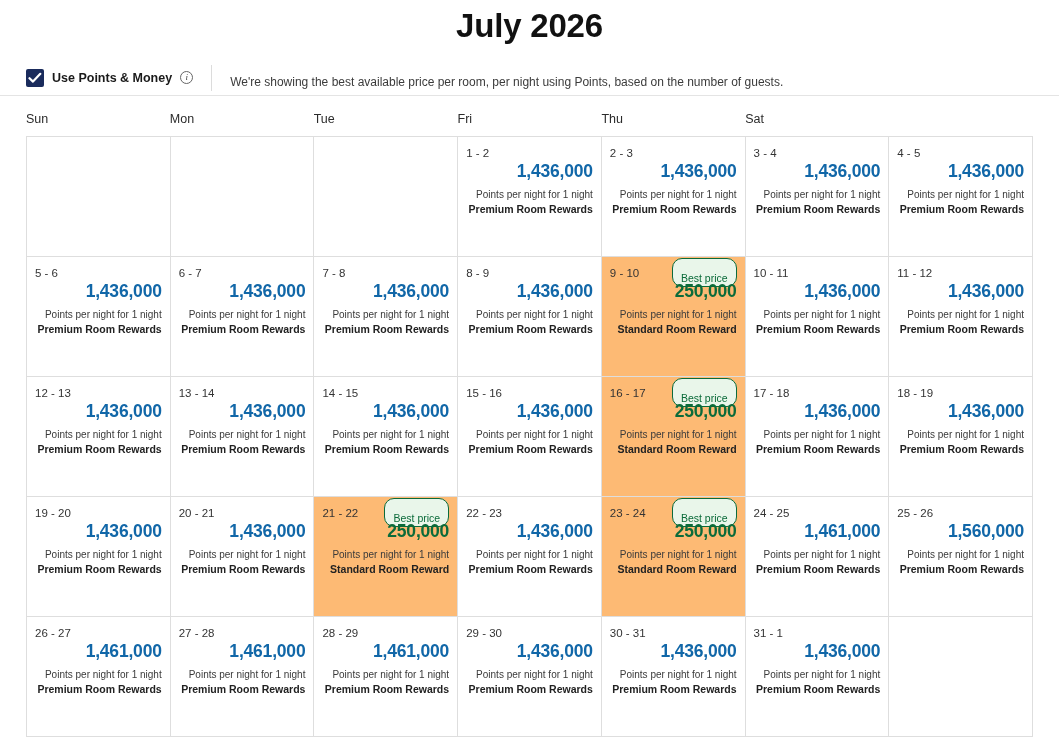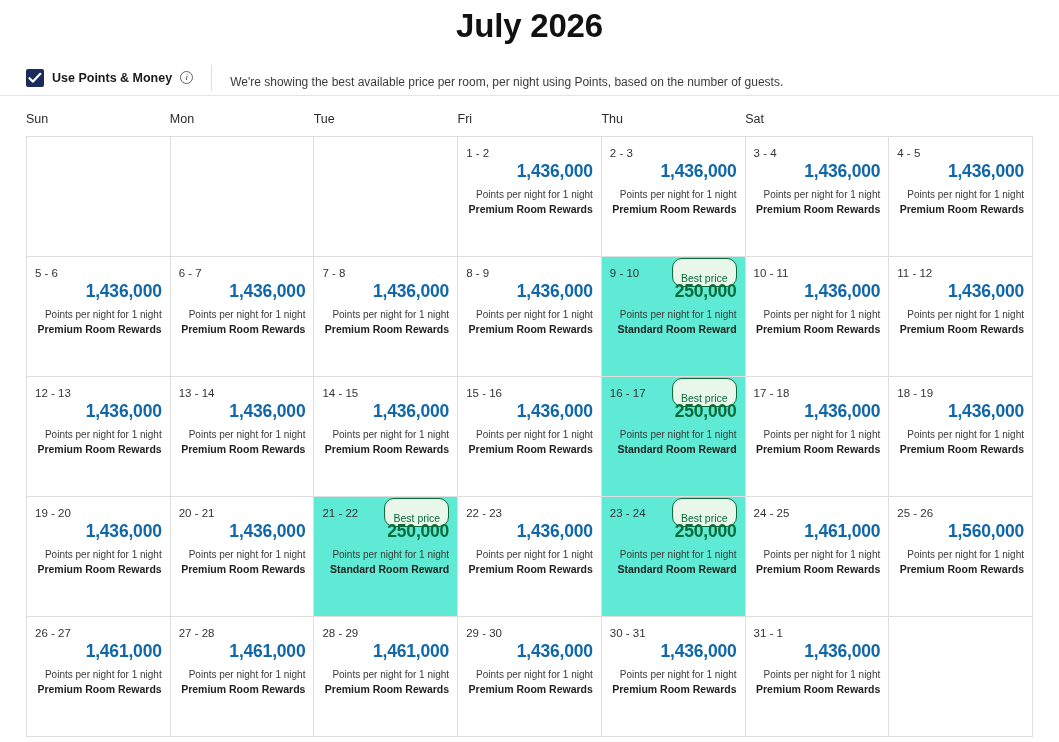--- a/index.html
+++ b/index.html
@@ -92,21 +92,21 @@
   }
   .cell {
     border-right: 1px solid #dedede;
     border-bottom: 1px solid #dedede;
     height: 120px;
     position: relative;
     padding: 7px 8px 0 8px;
     overflow: hidden;
   }
   .cell.empty { background: #ffffff; }
-  .cell.best { background: #5eead4; }
+  .cell.best { background: #fdba74; }
 
   .cell-head {
     display: flex;
     align-items: center;
     justify-content: space-between;
     height: 17px;
   }
   .date-range {
     font-size: 11.5px;
     color: #333333;

